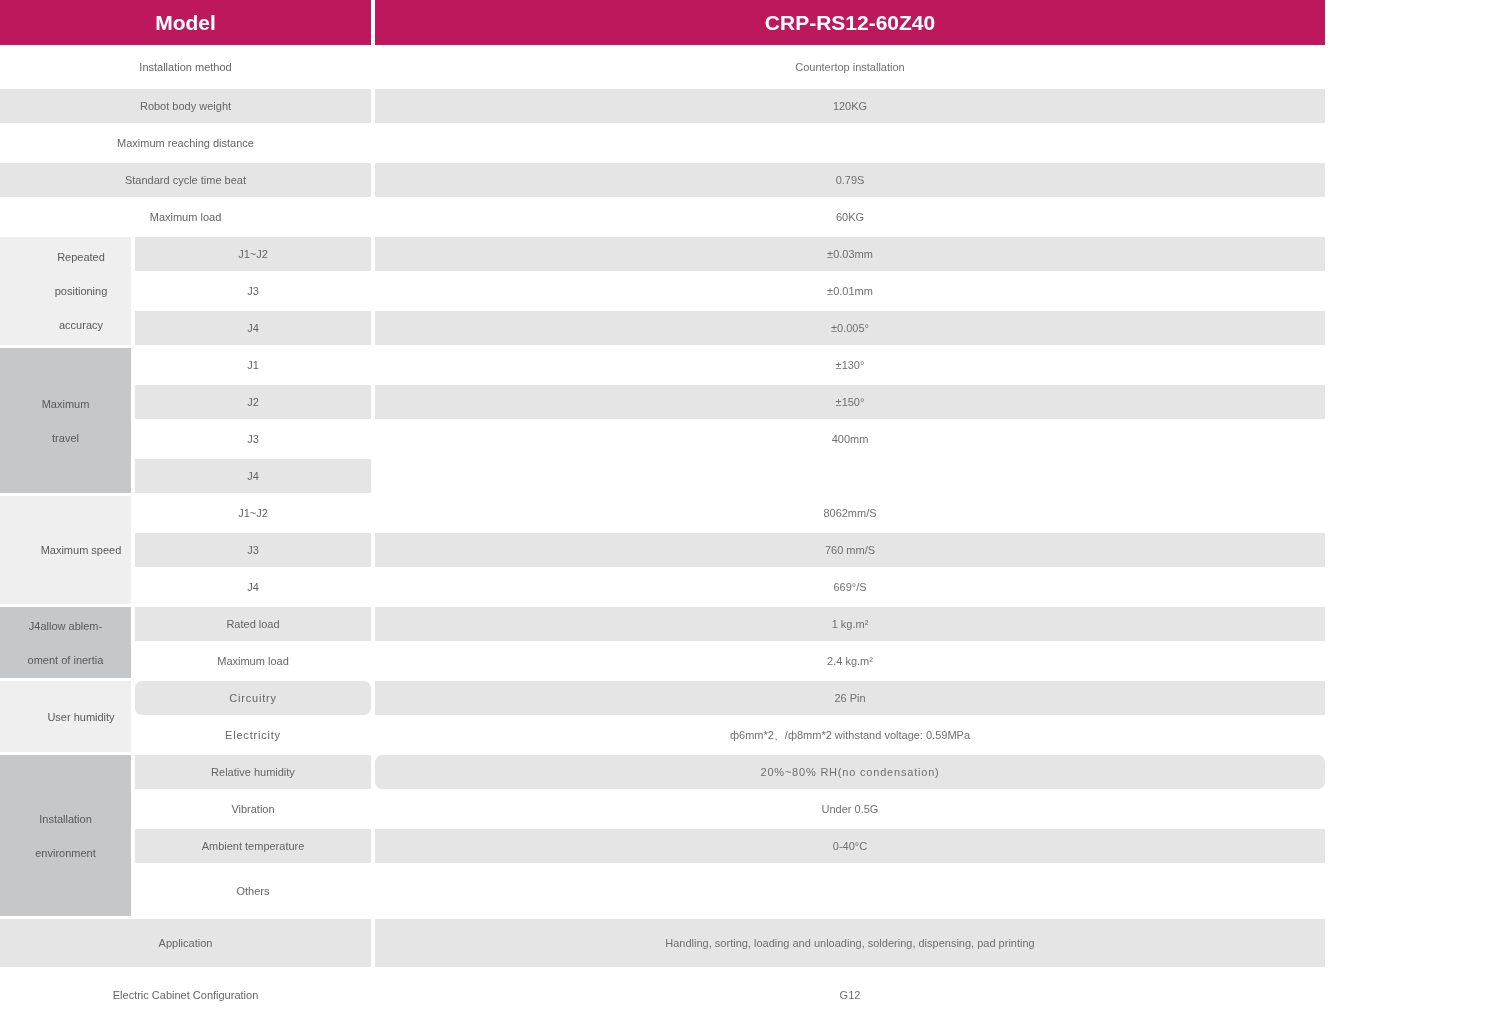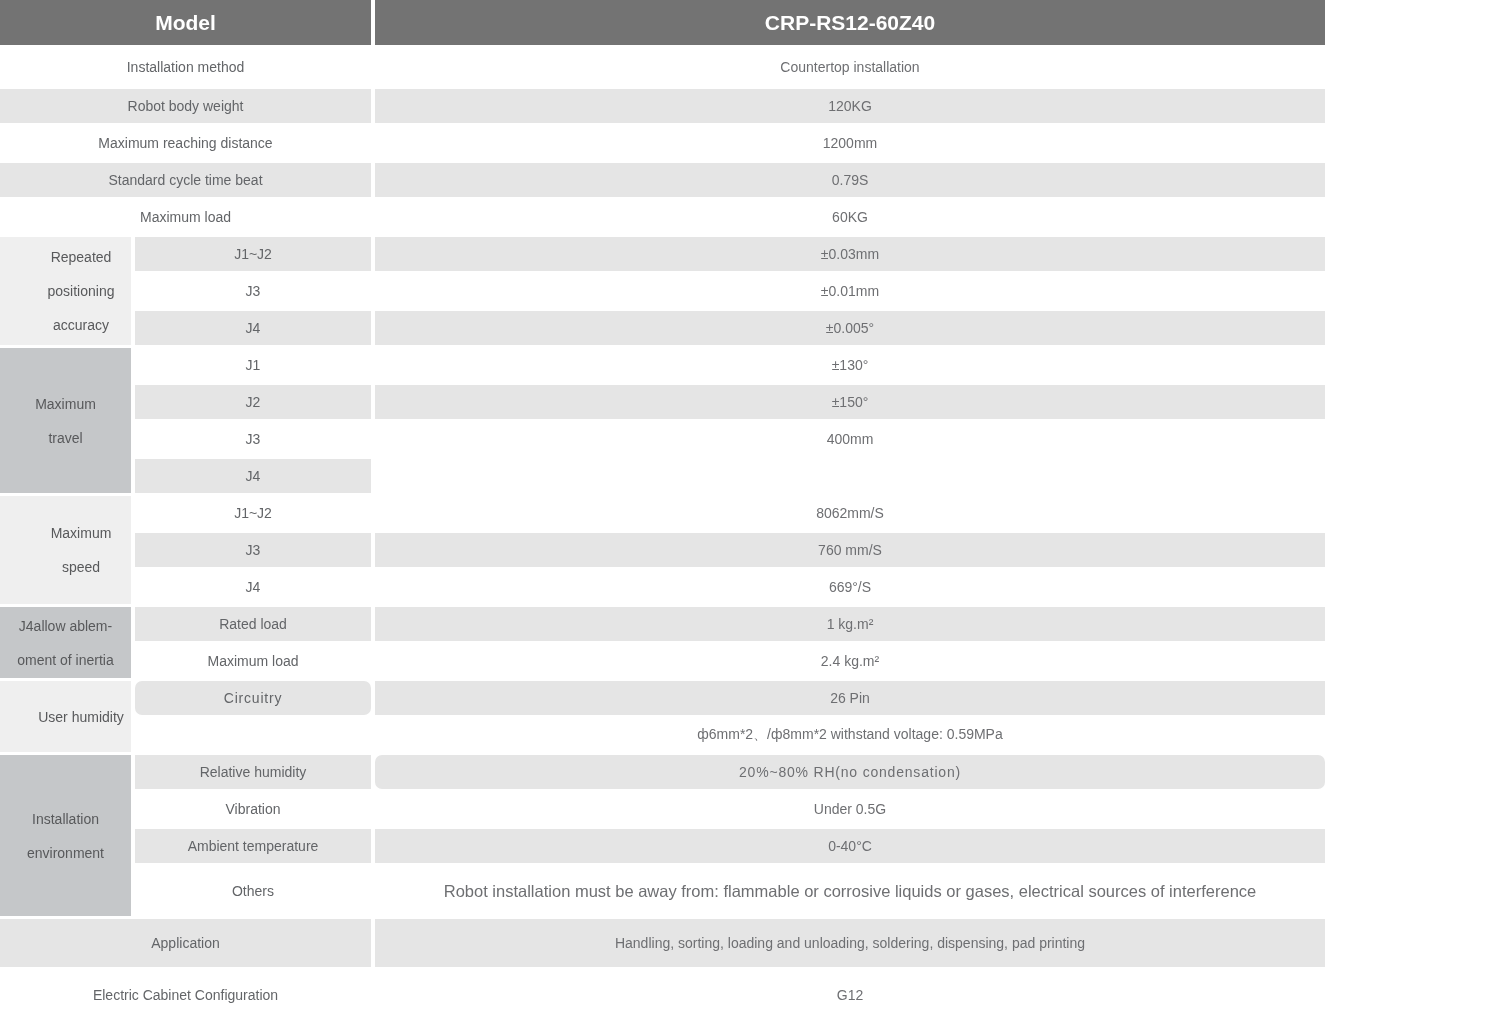--- a/index.html
+++ b/index.html
@@ -15,28 +15,28 @@
     column-gap: 4px;
     row-gap: 3px;
     width: 1325px;
     margin: 0;
   }
   .cell {
     display: flex;
     align-items: center;
     justify-content: center;
     text-align: center;
-    font-size: 14px;
+    font-size: 11px;
     color: #67686b;
   }
   .label2 { grid-column: 1 / 3; }
   .c1 { grid-column: 1; }
   .c2 { grid-column: 2; }
   .c3 { grid-column: 3; }
-  .bg-head { background: #737373; text-align: center; }
+  .bg-head { background: #be185d; text-align: center; }
   .bg-g { background: #e5e5e5; }
   .bg-light { background: #efefef; padding-left: 31px; }
   .bg-dark { background: #c5c7c9; }
   .head {
     color: #ffffff;
     font-weight: bold;
     font-size: 21px;
   }
   .group {
     flex-direction: column;
@@ -61,21 +61,20 @@
       <span>CRP-RS12-60Z40</span>
     </div>
 
   <div class="cell lbl label2" style="grid-row:2">Installation method</div>
   <div class="cell val c3" style="grid-row:2">Countertop installation</div>
 
   <div class="cell lbl bg-g label2" style="grid-row:3">Robot body weight</div>
   <div class="cell val bg-g c3" style="grid-row:3">120KG</div>
 
   <div class="cell lbl label2" style="grid-row:4">Maximum reaching distance</div>
-  <div class="cell val c3" style="grid-row:4">1200mm</div>
 
   <div class="cell lbl bg-g label2" style="grid-row:5">Standard cycle time beat</div>
   <div class="cell val bg-g c3" style="grid-row:5">0.79S</div>
 
   <div class="cell lbl label2" style="grid-row:6">Maximum load</div>
   <div class="cell val c3" style="grid-row:6">60KG</div>
 
   <div class="cell group bg-light c1" style="grid-row:7/10">
     <span>Repeated</span>
     <span>positioning</span>
@@ -117,34 +116,34 @@
   <div class="cell lbl bg-g c2" style="grid-row:17">Rated load</div>
   <div class="cell val bg-g c3" style="grid-row:17">1 kg.m²</div>
   <div class="cell lbl c2" style="grid-row:18">Maximum load</div>
   <div class="cell val c3" style="grid-row:18">2.4 kg.m²</div>
 
   <div class="cell group bg-light c1" style="grid-row:19/21">
     <span>User humidity</span>
   </div>
   <div class="cell lbl ls bg-g c2" style="grid-row:19">Circuitry</div>
   <div class="cell val bg-g c3" style="grid-row:19">26 Pin</div>
+  <div class="cell lbl ls c2" style="grid-row:20">Electricity</div>
   <div class="cell val c3" style="grid-row:20">ф6mm*2、/ф8mm*2  withstand voltage: 0.59MPa</div>
 
   <div class="cell group bg-dark c1" style="grid-row:21/25">
     <span>Installation</span>
     <span>environment</span>
   </div>
   <div class="cell lbl bg-g c2" style="grid-row:21">Relative humidity</div>
   <div class="cell val ls bg-g c3" style="grid-row:21">20%~80% RH(no condensation)</div>
   <div class="cell lbl c2" style="grid-row:22">Vibration</div>
   <div class="cell val c3" style="grid-row:22">Under 0.5G</div>
   <div class="cell lbl bg-g c2" style="grid-row:23">Ambient temperature</div>
   <div class="cell val bg-g c3" style="grid-row:23">0-40°C</div>
   <div class="cell lbl c2" style="grid-row:24">Others</div>
-  <div class="cell val small c3" style="grid-row:24">Robot installation must be away from: flammable or corrosive liquids or gases, electrical sources of interference</div>
 
   <div class="cell lbl bg-g label2" style="grid-row:25">Application</div>
   <div class="cell val bg-g c3" style="grid-row:25">Handling, sorting, loading and unloading,  soldering, dispensing, pad printing</div>
 
   <div class="cell lbl label2" style="grid-row:26">Electric Cabinet Configuration</div>
   <div class="cell val c3" style="grid-row:26">G12</div>
 
 </div>
 
 </body></html>

